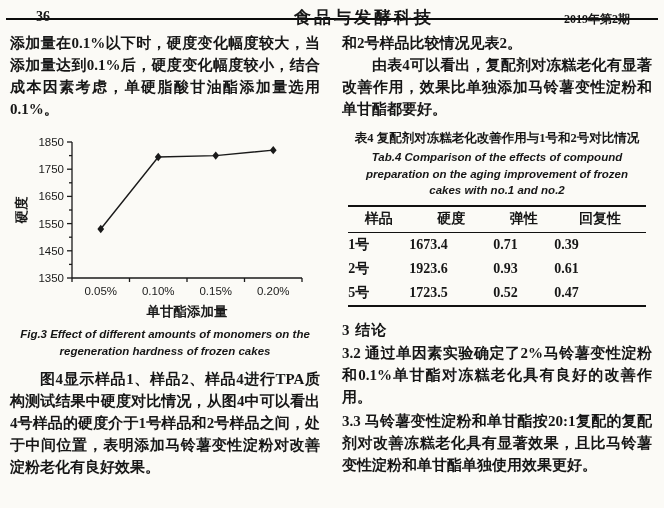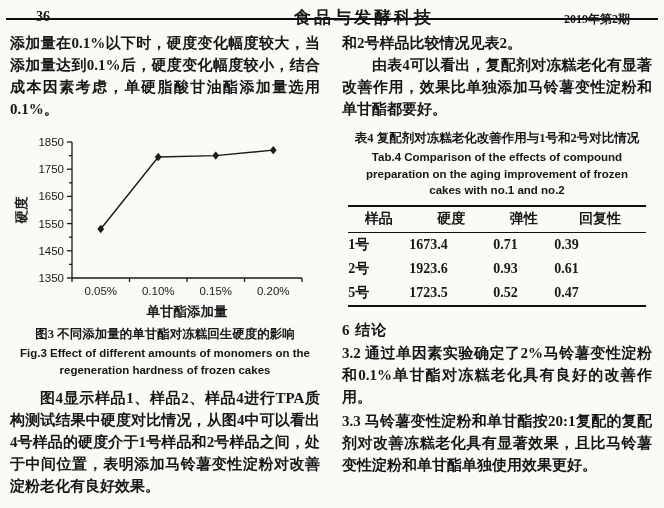--- a/index.html
+++ b/index.html
@@ -34,21 +34,21 @@
   }
   .indent { text-indent:2em; }
 
   .chart-wrap { margin-top:8px; height:192px; }
 
   .caption { text-align:center; margin-top:6px; }
   .caption-zh { font-size:12.5px; font-weight:700; white-space:nowrap; }
   .caption-en {
     font-family:"Liberation Sans", sans-serif;
     font-size:11.5px; font-weight:700; line-height:1.45;
-    margin:2px auto 0 auto; width:94%;
+    margin:2px auto 0 auto; width:94%;font-style:italic;
   }
 
   table.sample-table {
     width:96%; margin:6px auto 0 auto; border-collapse:collapse;
     border-top:2.2px solid #111; border-bottom:2.2px solid #111;
     font-size:14px; font-weight:600;
   }
   table.sample-table th {
     font-weight:700; padding:3px 0 4px 0;
     border-bottom:1.4px solid #111; text-align:center;
@@ -109,21 +109,20 @@
           <path d="M 90.75 96.83999999999999 L 94.15 101.03999999999999 L 90.75 105.24 L 87.35 101.03999999999999 Z" fill="#1a1a1a"></path>
           <path d="M 148.25 24.759999999999994 L 151.65 28.959999999999994 L 148.25 33.16 L 144.85 28.959999999999994 Z" fill="#1a1a1a"></path>
           <path d="M 205.75 23.399999999999995 L 209.15 27.599999999999994 L 205.75 31.799999999999994 L 202.35 27.599999999999994 Z" fill="#1a1a1a"></path>
           <path d="M 263.25 17.96000000000001 L 266.65 22.16000000000001 L 263.25 26.36000000000001 L 259.85 22.16000000000001 Z" fill="#1a1a1a"></path>
           <text x="177" y="188" text-anchor="middle" font-size="13.5" font-weight="bold" fill="#1a1a1a">单甘酯添加量</text>
           <text x="16" y="82" text-anchor="middle" font-size="13.5" font-weight="bold" fill="#1a1a1a" transform="rotate(-90 16 82)">硬度</text>
         </svg>
     </figure>
 
     <div class="caption">
-      <div class="caption-zh">图3  不同添加量的单甘酯对冻糕回生硬度的影响</div>
       <div class="caption-en">Fig.3  Effect of different amounts of monomers on the regeneration hardness of frozen cakes</div>
     </div>
 
     <p class="body-para indent" style="margin-top:9px">图4显示样品1、样品2、样品4进行TPA质构测试结果中硬度对比情况，从图4中可以看出4号样品的硬度介于1号样品和2号样品之间，处于中间位置，表明添加马铃薯变性淀粉对改善淀粉老化有良好效果。</p>
   </section>
 
   <section class="col">
     <p class="body-para">和2号样品比较情况见表2。</p>
     <p class="body-para indent" style="margin-top:0">由表4可以看出，复配剂对冻糕老化有显著改善作用，效果比单独添加马铃薯变性淀粉和单甘酯都要好。</p>
 
@@ -156,18 +155,18 @@
           </tr>
           <tr>
             <td>5号</td>
             <td>1723.5</td>
             <td>0.52</td>
             <td>0.47</td>
           </tr>
         </tbody>
     </table>
 
-    <h3 class="section-heading">6  结论</h3>
+    <h3 class="section-heading">3  结论</h3>
     <p class="body-para conclusion">3.2  通过单因素实验确定了2%马铃薯变性淀粉和0.1%单甘酯对冻糕老化具有良好的改善作用。</p>
     <p class="body-para conclusion">3.3  马铃薯变性淀粉和单甘酯按20:1复配的复配剂对改善冻糕老化具有显著效果，且比马铃薯变性淀粉和单甘酯单独使用效果更好。</p>
   </section>
 
 </main>
 
 </body></html>

